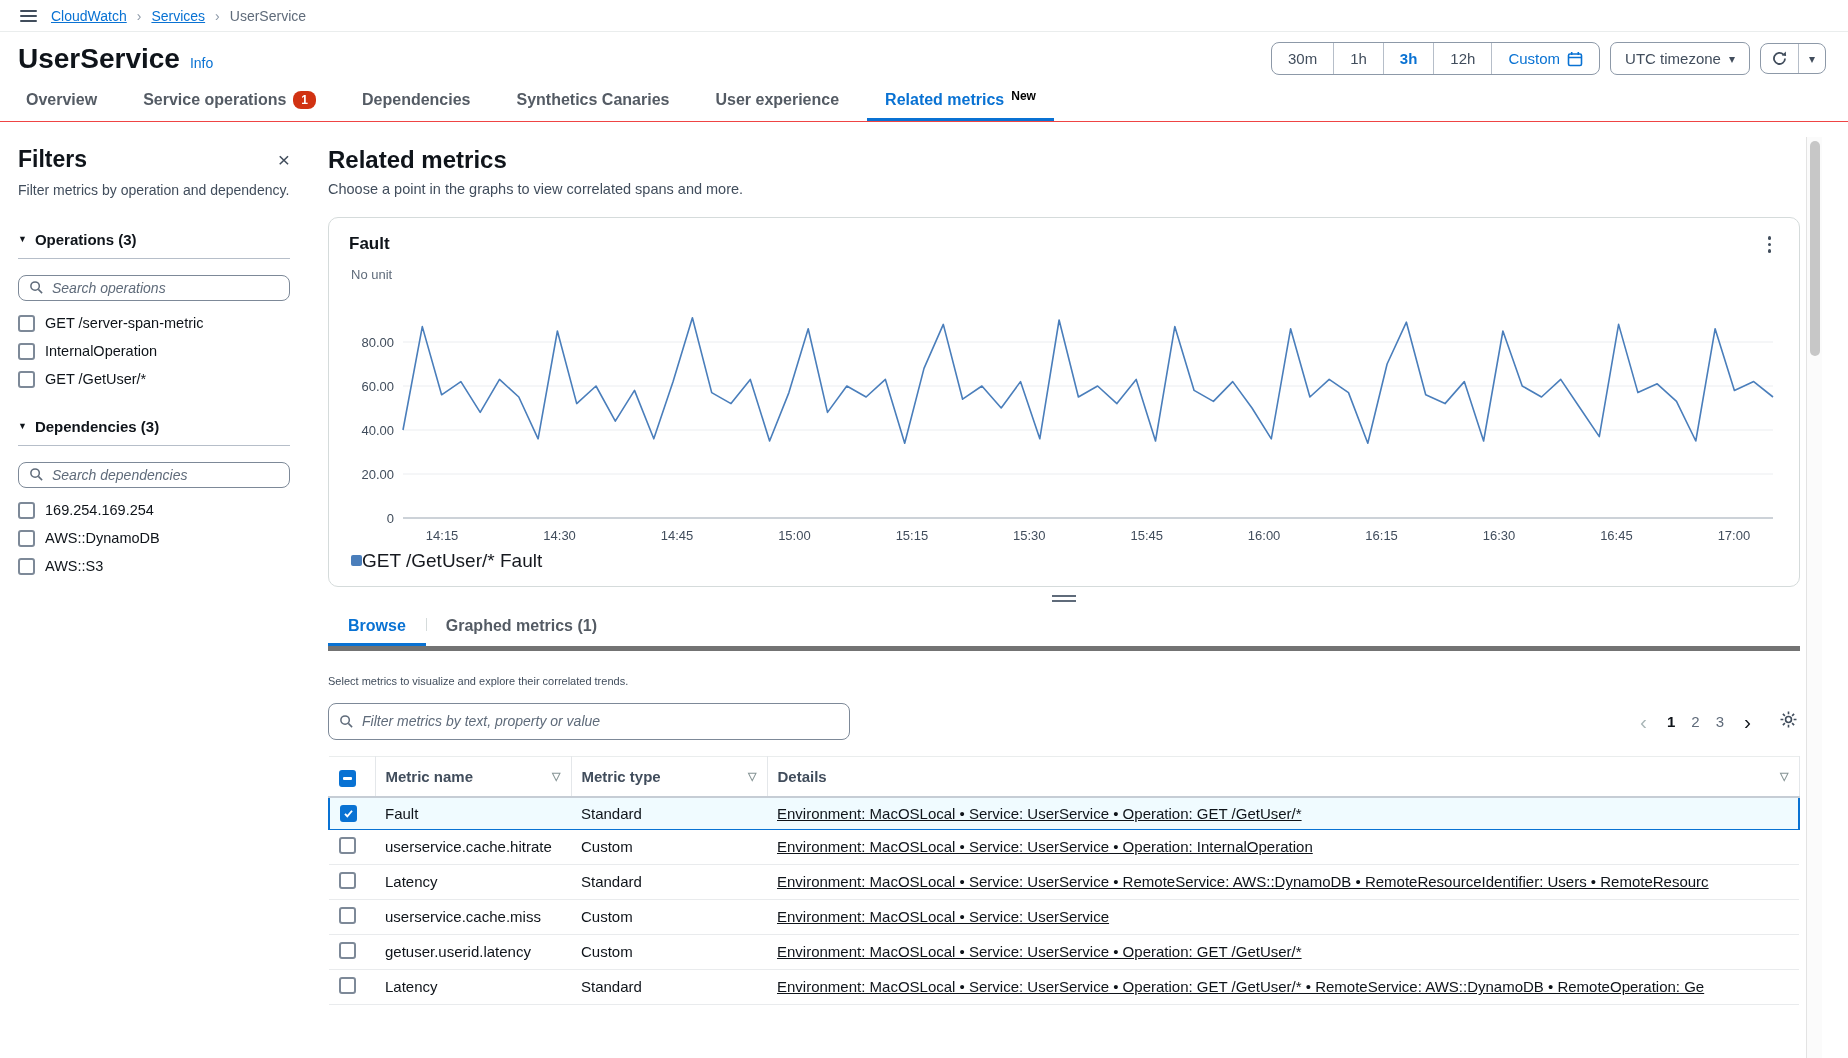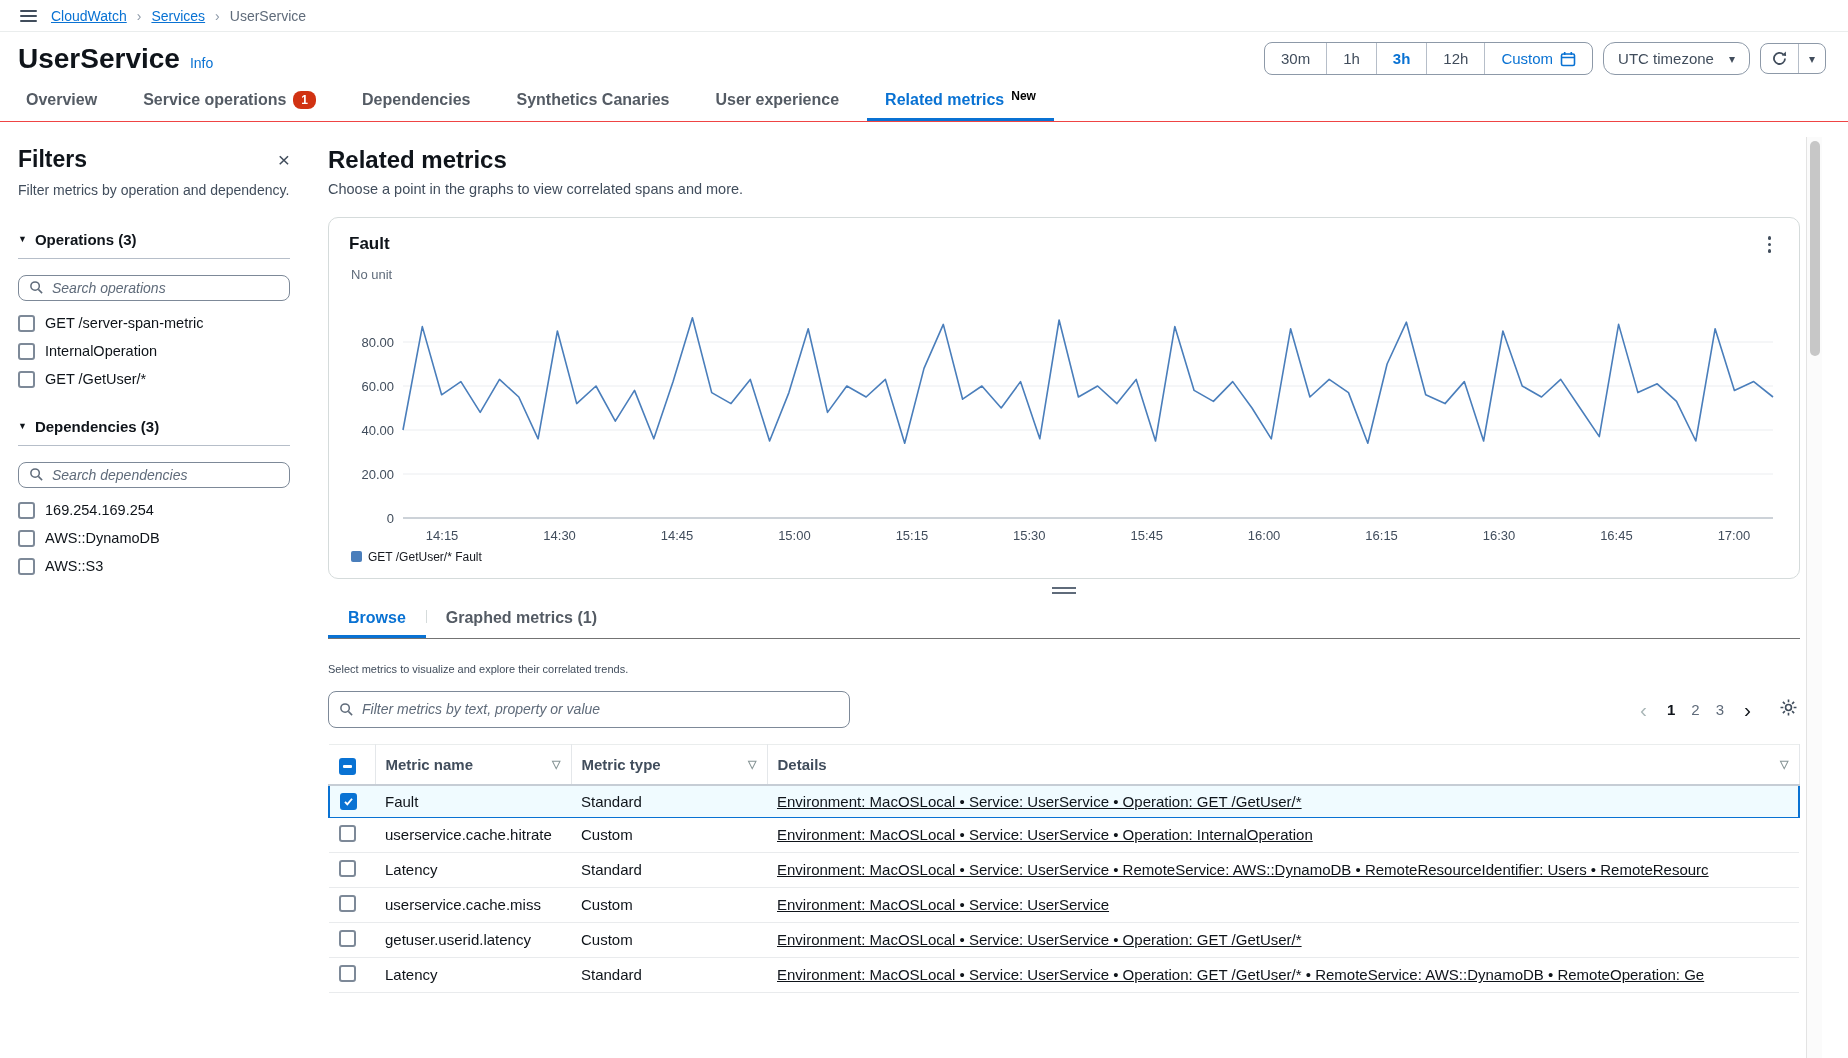--- a/index.html
+++ b/index.html
@@ -21,21 +21,21 @@
   .title-wrap { display:flex; align-items:baseline; gap:10px; }
   .page-title { font-size:28px; font-weight:700; }
   .info-link { color:#0972d3; font-size:14px; cursor:pointer; }
   .time-controls { display:flex; align-items:center; gap:10px; }
   .segmented { display:flex; border:1px solid #8d99a8; border-radius:8px; overflow:hidden; background:#fff; }
   .seg { background:none; border:none; border-right:1px solid #b6bec9; padding:7px 16px;
     font-size:15px; color:#414d5c; font-family:inherit; cursor:pointer; display:flex; align-items:center; gap:7px; }
   .seg:last-child { border-right:none; }
   .seg.selected { color:#0972d3; font-weight:700; }
   .seg.custom { color:#0972d3; }
-  .tz-btn { display:flex; align-items:center; gap:15px; border:1px solid #8d99a8; border-radius:12px;
+  .tz-btn { display:flex; align-items:center; gap:8px; border:1px solid #8d99a8; border-radius:7px;
     background:#fff; padding:7px 14px; font-size:15px; color:#414d5c; font-family:inherit; cursor:pointer; }
   .caret { font-size:12px; color:#414d5c; }
   .refresh-group { display:flex; border:1px solid #8d99a8; border-radius:8px; overflow:hidden; }
   .rbtn { background:none; border:none; padding:6px 10px; cursor:pointer; display:flex; align-items:center; }
   .rbtn.first { border-right:1px solid #b6bec9; }
 
   
   .tabbar { display:flex; padding:0 8px; border-bottom:1px solid #ef4444;gap:10px; }
   .tab { padding:12px 18px 9px; font-size:16px; font-weight:700; color:#545b64; cursor:pointer;
     border-bottom:3px solid transparent; display:flex; align-items:flex-start; gap:7px; white-space:nowrap; }
@@ -76,27 +76,27 @@
   .chart-card { border:1px solid #d5dbdb; border-radius:10px; padding:14px 20px 10px; background:#fff; }
   .chart-head { display:flex; justify-content:space-between; align-items:center; }
   .chart-title { font-size:17px; font-weight:700; }
   .kebab { display:flex; flex-direction:column; gap:3px; background:none; border:none; cursor:pointer; padding:4px 8px; }
   .kebab i { width:3.5px; height:3.5px; border-radius:50%; background:#414d5c; }
   .unit-label { font-size:13px; color:#5f6b7a; margin:10px 0 0 2px; }
   #chart-svg { display:block; width:100%; height:268px; }
   #chart-svg .grid { stroke:#ebedf0; stroke-width:1; }
   #chart-svg .axis { stroke:#9aa5b1; stroke-width:1; }
   #chart-svg .ylab, #chart-svg .xlab { font-size:13px; fill:#414d5c; font-family:"Liberation Sans",sans-serif; }
-  .legend { display:flex; align-items:center; gap:6px; font-size:12px; color:#16191f; margin:0 0 4px 2px; }
+  .legend { display:flex; align-items:center; gap:0; font-size:19px; color:#16191f; margin:0 0 4px 2px; }
   .legend-dot { width:11px; height:11px; border-radius:2px; display:inline-block; }
 
   .resize-handle { display:flex; justify-content:center; padding:8px 0 2px; cursor:row-resize; }
   .grip { width:24px; height:7px; border-top:2px solid #5f6b7a; border-bottom:2px solid #5f6b7a; }
 
-  .browse-tabs { display:flex; border-bottom:1px solid #737373; margin-top:2px; }
+  .browse-tabs { display:flex; border-bottom:5px solid #737373; margin-top:2px; }
   .btab { padding:11px 20px 8px; font-size:16px; font-weight:700; color:#545b64; cursor:pointer;
     border-bottom:3px solid transparent; position:relative; }
   .btab + .btab::before { content:""; position:absolute; left:0; top:12px; bottom:12px; width:1px; background:#d5dbdb; }
   .btab.selected { color:#0972d3; border-bottom-color:#0972d3; }
 
   .metrics-section { margin-top:24px; }
   .metrics-head { font-size:21px; }
   .metrics-head b { font-weight:700; }
   .metrics-count { color:#5f6b7a; font-weight:400; margin-left:6px; }
   .metrics-sub { font-size:11px; color:#414d5c; margin:6px 0 16px; }

